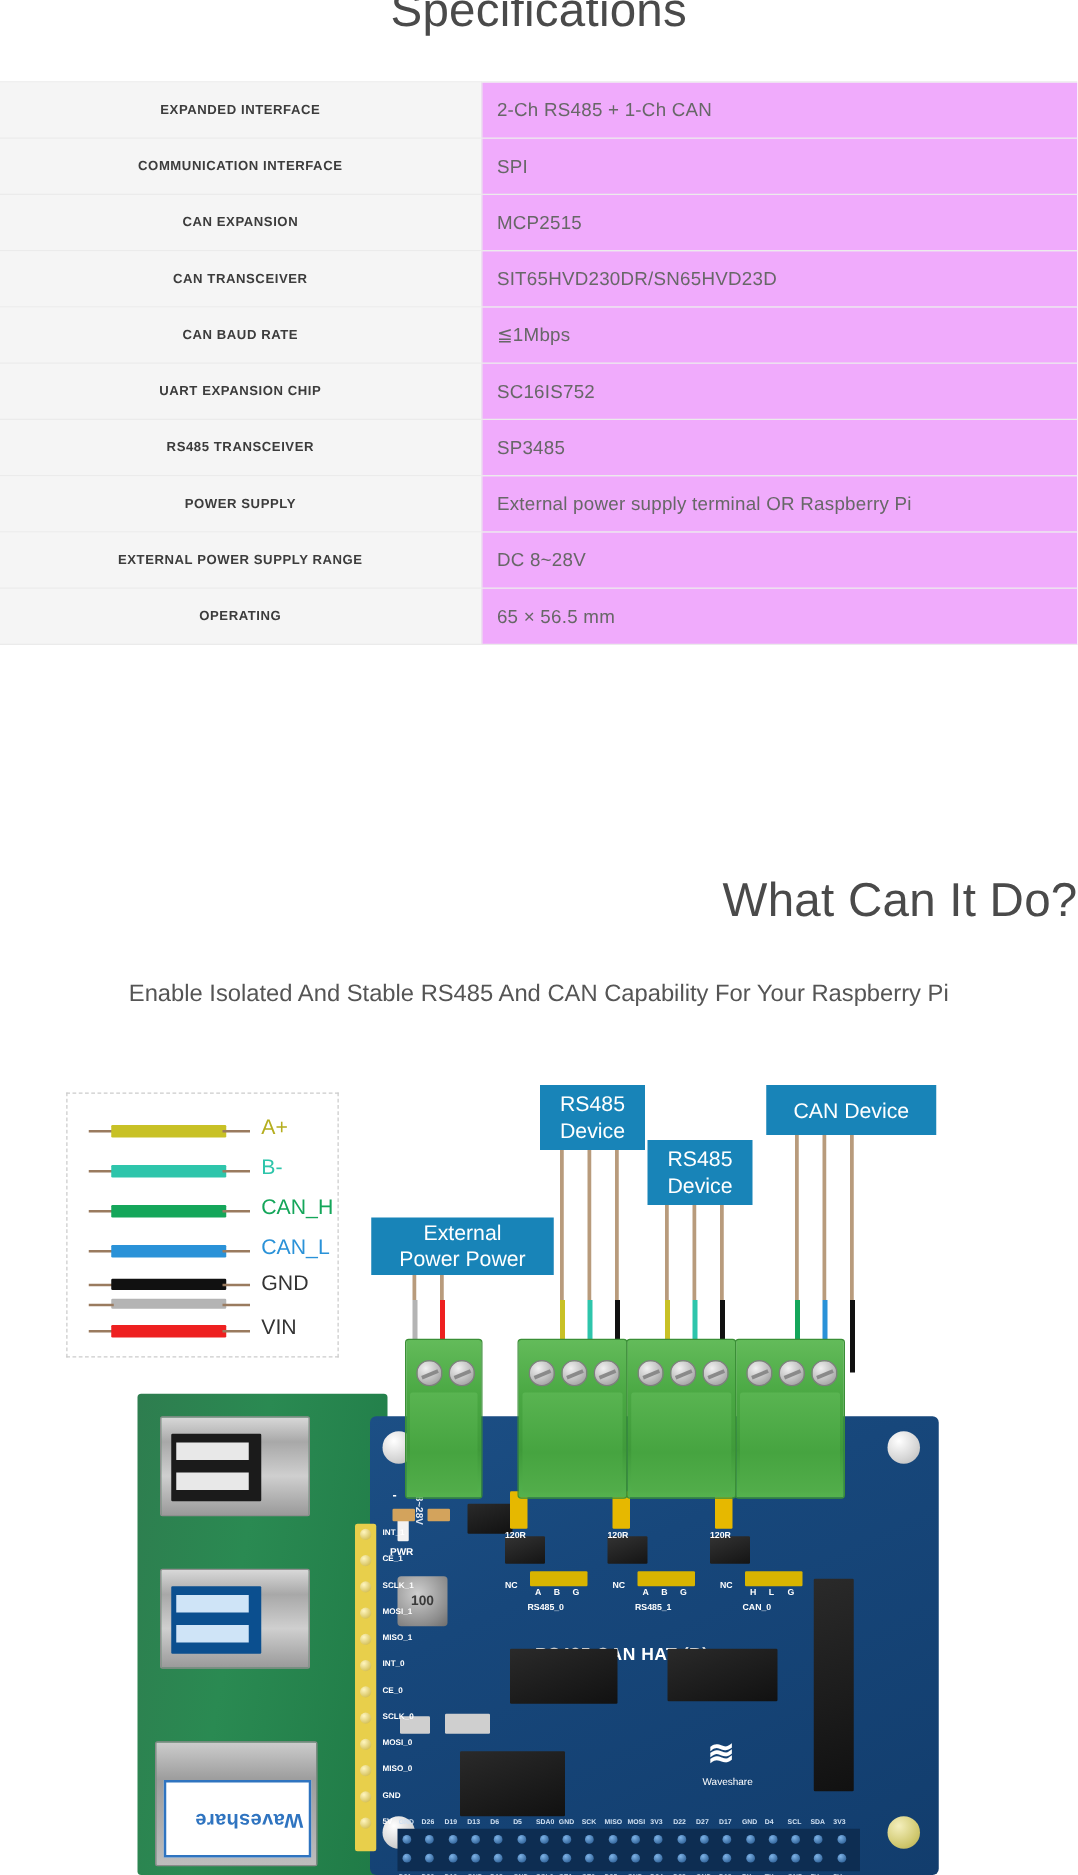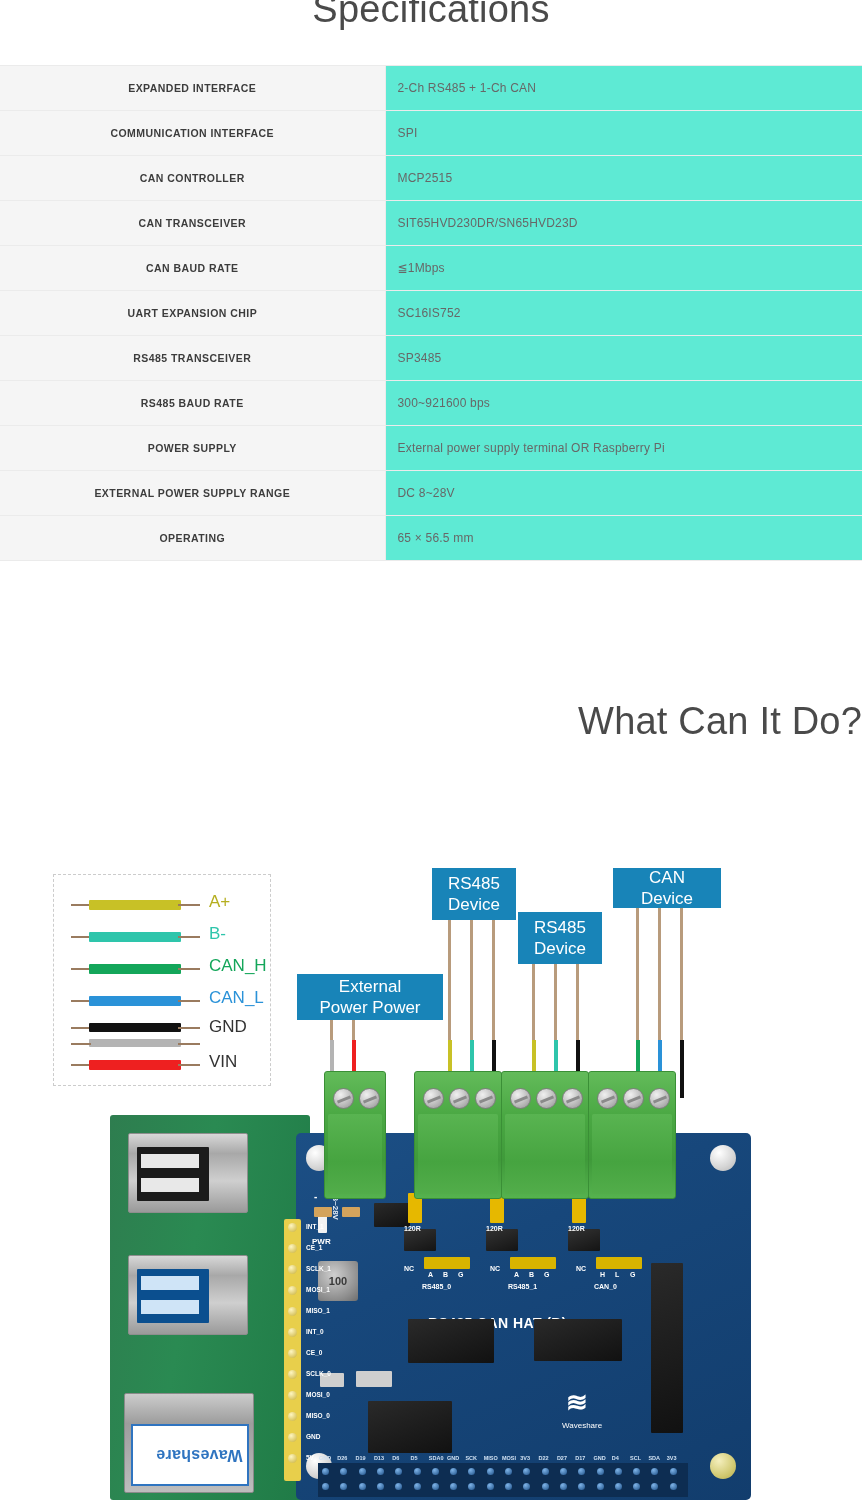--- a/index.html
+++ b/index.html
@@ -40,25 +40,25 @@
   .spec-table td.k {
     width: 385px;
     background: #f5f5f5;
     color: #3c3c3c;
     font-weight: 700;
     text-align: center;
     letter-spacing: 0.45px;
     border-right: 1px solid #ebebeb;
   }
   .spec-table td.v {
-    background: #5eead4;
+    background: #f0abfc;
     color: #676767;
     font-weight: 400;
     padding-left: 12px;
-    font-size: 12px;
+    font-size: 15px;
     letter-spacing: 0.2px;
   }
 
   
   #wcid-title { position: absolute; top: 700px; left: 0; text-align: right; }
   #wcid-sub {
     position: absolute; top: 785px; left: 0;
     width: 100%; text-align: center;
     font-size: 19px; font-weight: 400; color: #555;
   }
@@ -189,59 +189,56 @@
     <tbody id="spec-tbody">
         <tr>
           <td class="k">EXPANDED INTERFACE</td>
           <td class="v">2-Ch RS485 + 1-Ch CAN</td>
         </tr>
         <tr>
           <td class="k">COMMUNICATION INTERFACE</td>
           <td class="v">SPI</td>
         </tr>
         <tr>
-          <td class="k">CAN CONTROLLER</td>
+          <td class="k">CAN EXPANSION</td>
           <td class="v">MCP2515</td>
         </tr>
         <tr>
           <td class="k">CAN TRANSCEIVER</td>
           <td class="v">SIT65HVD230DR/SN65HVD23D</td>
         </tr>
         <tr>
           <td class="k">CAN BAUD RATE</td>
           <td class="v">≦1Mbps</td>
         </tr>
         <tr>
           <td class="k">UART EXPANSION CHIP</td>
           <td class="v">SC16IS752</td>
         </tr>
         <tr>
           <td class="k">RS485 TRANSCEIVER</td>
           <td class="v">SP3485</td>
         </tr>
         <tr>
-          <td class="k">RS485 BAUD RATE</td>
-          <td class="v">300~921600 bps</td>
-        </tr>
-        <tr>
           <td class="k">POWER SUPPLY</td>
           <td class="v">External power supply terminal OR Raspberry Pi</td>
         </tr>
         <tr>
           <td class="k">EXTERNAL POWER SUPPLY RANGE</td>
           <td class="v">DC 8~28V</td>
         </tr>
         <tr>
           <td class="k">OPERATING</td>
           <td class="v">65 × 56.5 mm</td>
         </tr>
       </tbody>
   </table>
 
   <h1 class="section-title" id="wcid-title">What Can It Do?</h1>
+  <div id="wcid-sub">Enable Isolated And Stable RS485 And CAN Capability For Your Raspberry Pi</div>
 
   <div class="diagram">
 
     <div class="legend" id="legend">
         <div class="legend-row" style="top: 16px;">
           <div class="lw-stub l"></div>
           <div class="lw-core" style="background: rgb(200, 193, 38);"></div>
           <div class="lw-stub r"></div>
           <div class="lw-label" style="color: rgb(181, 174, 31);">A+</div>
         </div>
@@ -286,21 +283,21 @@
 Power Power</div>
         </div>
         <div class="dev-box" style="left: 432px; top: 8px; width: 84px; height: 52px; font-size: 17px;">
           <div style="white-space: pre-line;">RS485
 Device</div>
         </div>
         <div class="dev-box" style="left: 518px; top: 52px; width: 84px; height: 52px; font-size: 17px;">
           <div style="white-space: pre-line;">RS485
 Device</div>
         </div>
-        <div class="dev-box" style="left: 613px; top: 8px; width: 108px; height: 40px; font-size: 17px;">
+        <div class="dev-box" style="left: 613px; top: 8px; width: 136px; height: 40px; font-size: 17px;">
           <div style="white-space: pre-line;">CAN Device</div>
         </div>
       </div>
     <div id="wires-layer">
         <div class="wire" style="left: 330px; top: 160px; height: 76px;">
           <div class="top" style="height: 20px;"></div>
           <div class="bot" style="top: 20px; height: 58px; background: rgb(180, 180, 180);"></div>
         </div>
         <div class="wire" style="left: 352px; top: 160px; height: 76px;">
           <div class="top" style="height: 20px;"></div>

